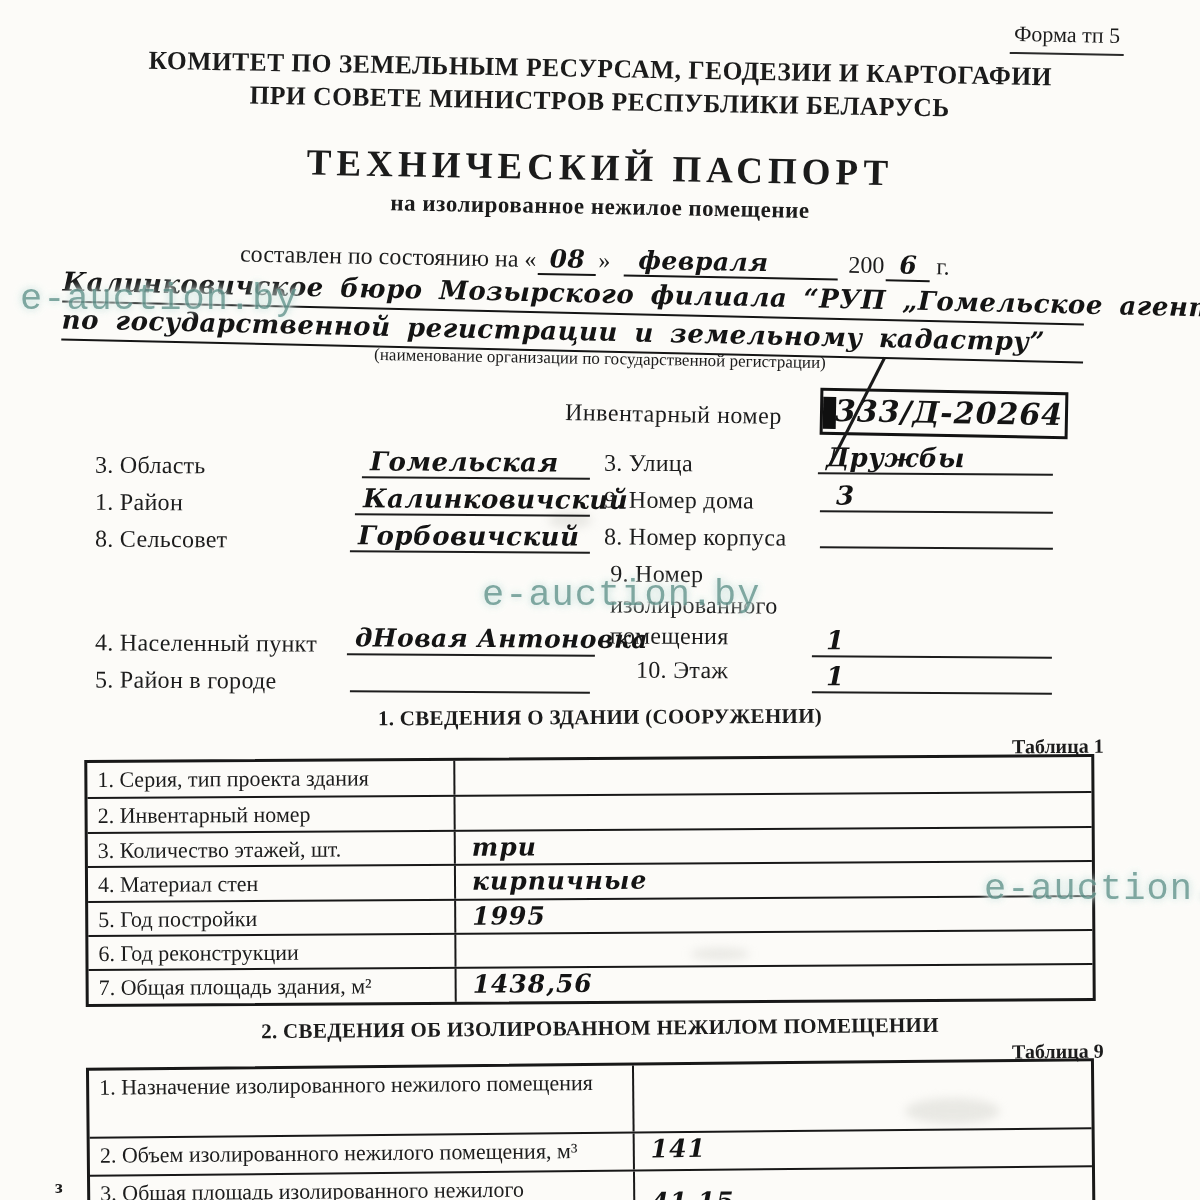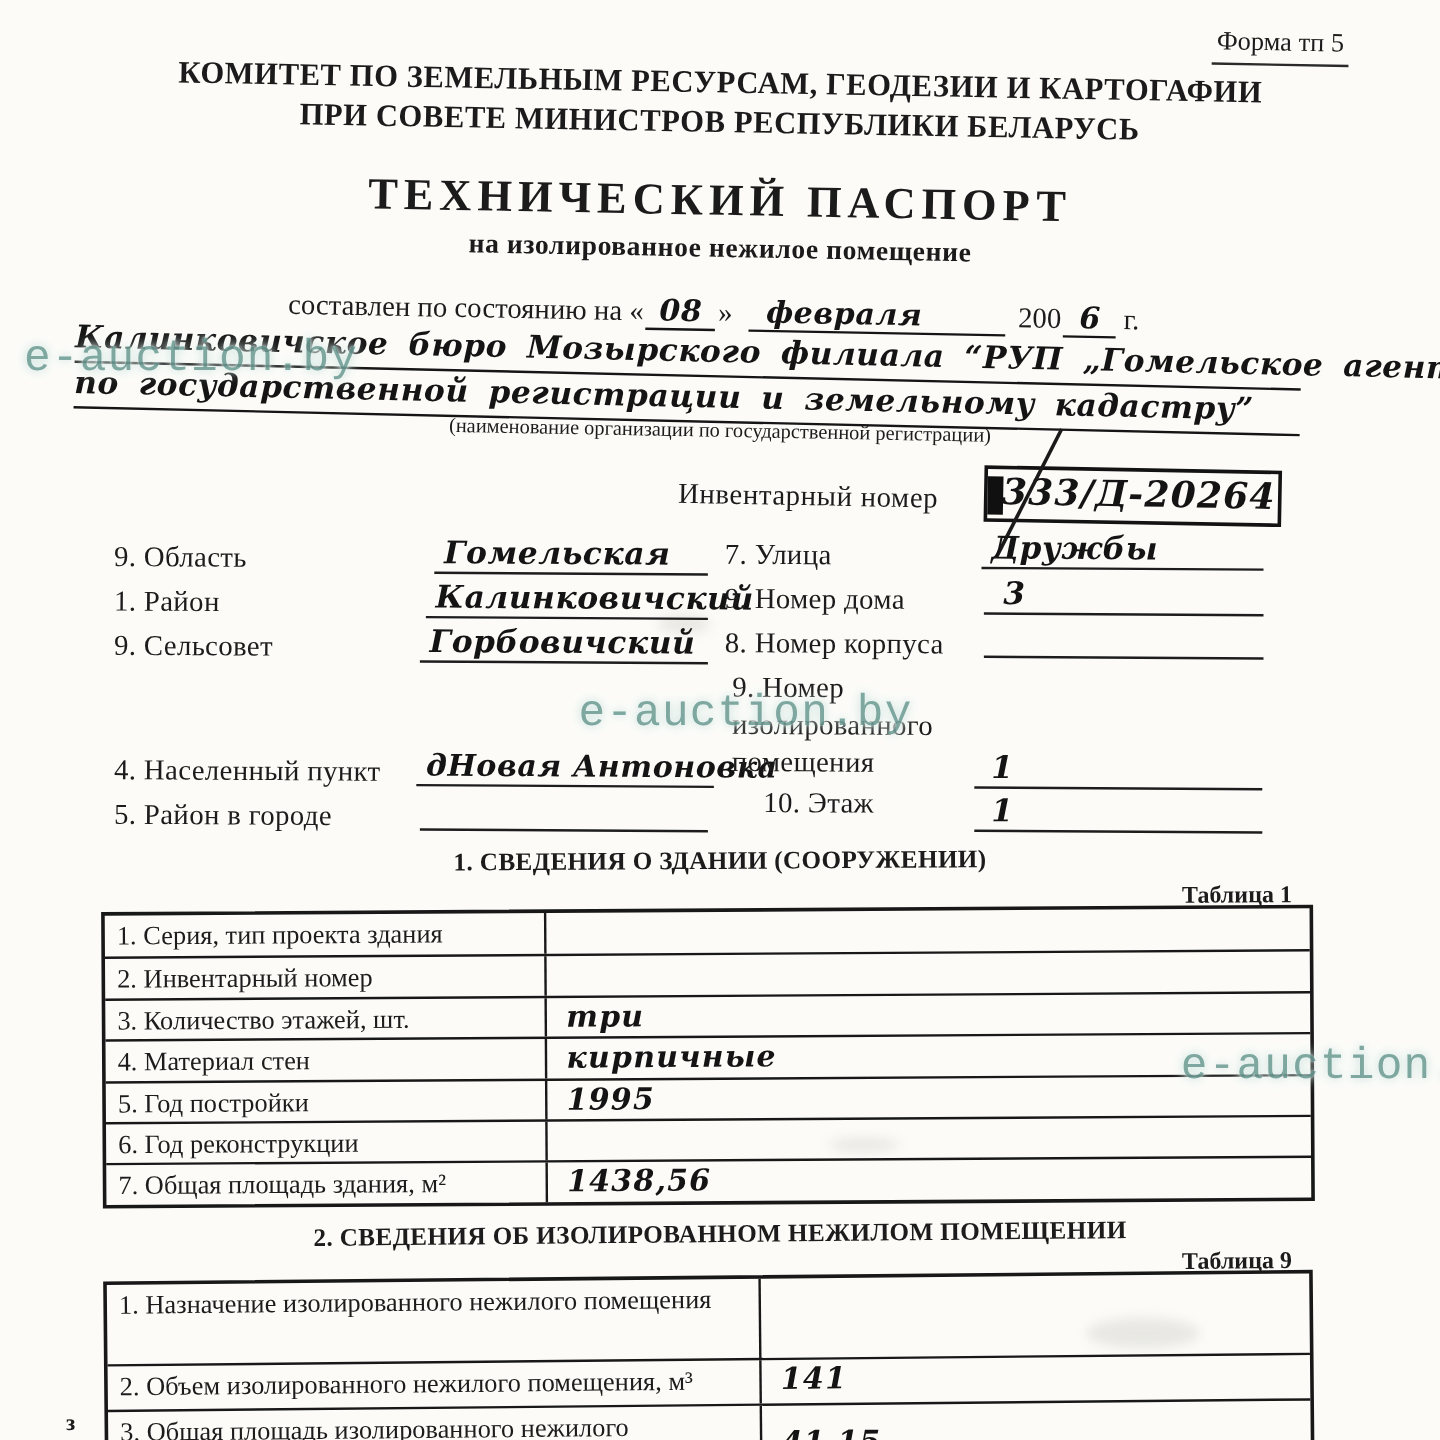--- a/index.html
+++ b/index.html
@@ -41,21 +41,21 @@
   .inv-label { left:565px; top:401px; font-size:24px; letter-spacing:0.5px; }
   .inv-box { left:820px; top:390px; width:248px; height:47px; border:3px solid #131313; box-sizing:border-box; }
   .inv-value { position:absolute; left:12px; top:2px; font-size:30px; letter-spacing:1px; white-space:nowrap; }
   .inv-blob { position:absolute; left:0; top:6px; width:13px; height:32px; background:#101010; }
   .inv-slash { left:856px; top:351px; width:3px; height:120px; background:#1a1a1a; transform:rotate(27deg); }
 
   .f-label { font-size:24px; letter-spacing:0.3px; white-space:pre-line; line-height:31px; }
   .f-value { border-bottom:2.5px solid #1d1d1d; height:32px; font-size:26px; padding-left:8px; white-space:nowrap; box-sizing:border-box; }
 
   .section-heading { left:0; right:0; text-align:center; font-size:21px; font-weight:700; letter-spacing:0.3px; }
-  .table-caption { font-size:20px; font-weight:700; }
+  .table-caption { font-size:20px; font-weight:700;margin-left:27px; }
 
   .dtable { border:3px solid #181818; box-sizing:border-box; }
   .trow { display:flex; border-top:2.5px solid #181818; box-sizing:border-box; }
   .trow:first-child { border-top:none; }
   .tlabel { border-right:2.5px solid #181818; font-size:22px; padding:2px 8px 0 10px; box-sizing:border-box; line-height:30px; }
   .tvalue { flex:1; font-size:25px; padding:1px 6px 0 16px; letter-spacing:1px; }
   .t1 { left:85px; top:757px; width:1010px; }
   .t1 .trow { height:34.4px; }
   .t1 .tlabel { width:368px; }
   .t2 { left:87px; top:1063px; width:1008px; height:220px; }
@@ -110,33 +110,33 @@
   </div>
   <div class="abs org-caption printed rot-cw">(наименование организации по государственной регистрации)</div>
 
   <div class="abs inv-label printed rot-cw">Инвентарный номер</div>
   <div class="abs inv-box rot-cw">
     <span class="inv-blob"></span>
     <span class="inv-value hw">333/Д-20264</span>
   </div>
   <div class="abs inv-slash"></div>
 
-  <div class="abs f-label printed rot-sl" style="left:95px; top:450px;">9. Область</div>
+  <div class="abs f-label printed rot-sl" style="left:95px; top:450px;">3. Область</div>
   <div class="abs f-label printed rot-sl" style="left:95px; top:487px;">1. Район</div>
-  <div class="abs f-label printed rot-sl" style="left:95px; top:524px;">9. Сельсовет</div>
+  <div class="abs f-label printed rot-sl" style="left:95px; top:524px;">8. Сельсовет</div>
   <div class="abs f-label printed rot-sl" style="left:95px; top:628px;">4. Населенный пункт</div>
   <div class="abs f-label printed rot-sl" style="left:95px; top:665px;">5. Район в городе</div>
 
   <div class="abs f-value hw rot-sl" style="left:362px; top:447px; width:228px;">Гомельская</div>
   <div class="abs f-value hw rot-sl" style="left:355px; top:484px; width:235px;">Калинковичский</div>
   <div class="abs f-value hw rot-sl" style="left:350px; top:521px; width:240px;">Горбовичский</div>
   <div class="abs f-value hw rot-sl" style="left:347px; top:624px; width:248px; font-size:25px;">дНовая Антоновка</div>
   <div class="abs f-value hw rot-sl" style="left:350px; top:661px; width:240px;"></div>
 
-  <div class="abs f-label printed rot-sl" style="left:604px; top:448px;">7. Улица</div>
+  <div class="abs f-label printed rot-sl" style="left:604px; top:448px;">3. Улица</div>
   <div class="abs f-label printed rot-sl" style="left:604px; top:485px;">9. Номер дома</div>
   <div class="abs f-label printed rot-sl" style="left:604px; top:522px;">8. Номер корпуса</div>
   <div class="abs f-label printed rot-sl" style="left:610px; top:559px;">9. Номер
 изолированного
 помещения</div>
   <div class="abs f-label printed rot-sl" style="left:604px; top:655px;margin-left:32px;">10. Этаж</div>
 
   <div class="abs f-value hw rot-sl" style="left:818px; top:443px; width:235px;">Дружбы</div>
   <div class="abs f-value hw rot-sl" style="left:820px; top:481px; width:233px; padding-left:16px;">3</div>
   <div class="abs f-value hw rot-sl" style="left:820px; top:517px; width:233px;"></div>

